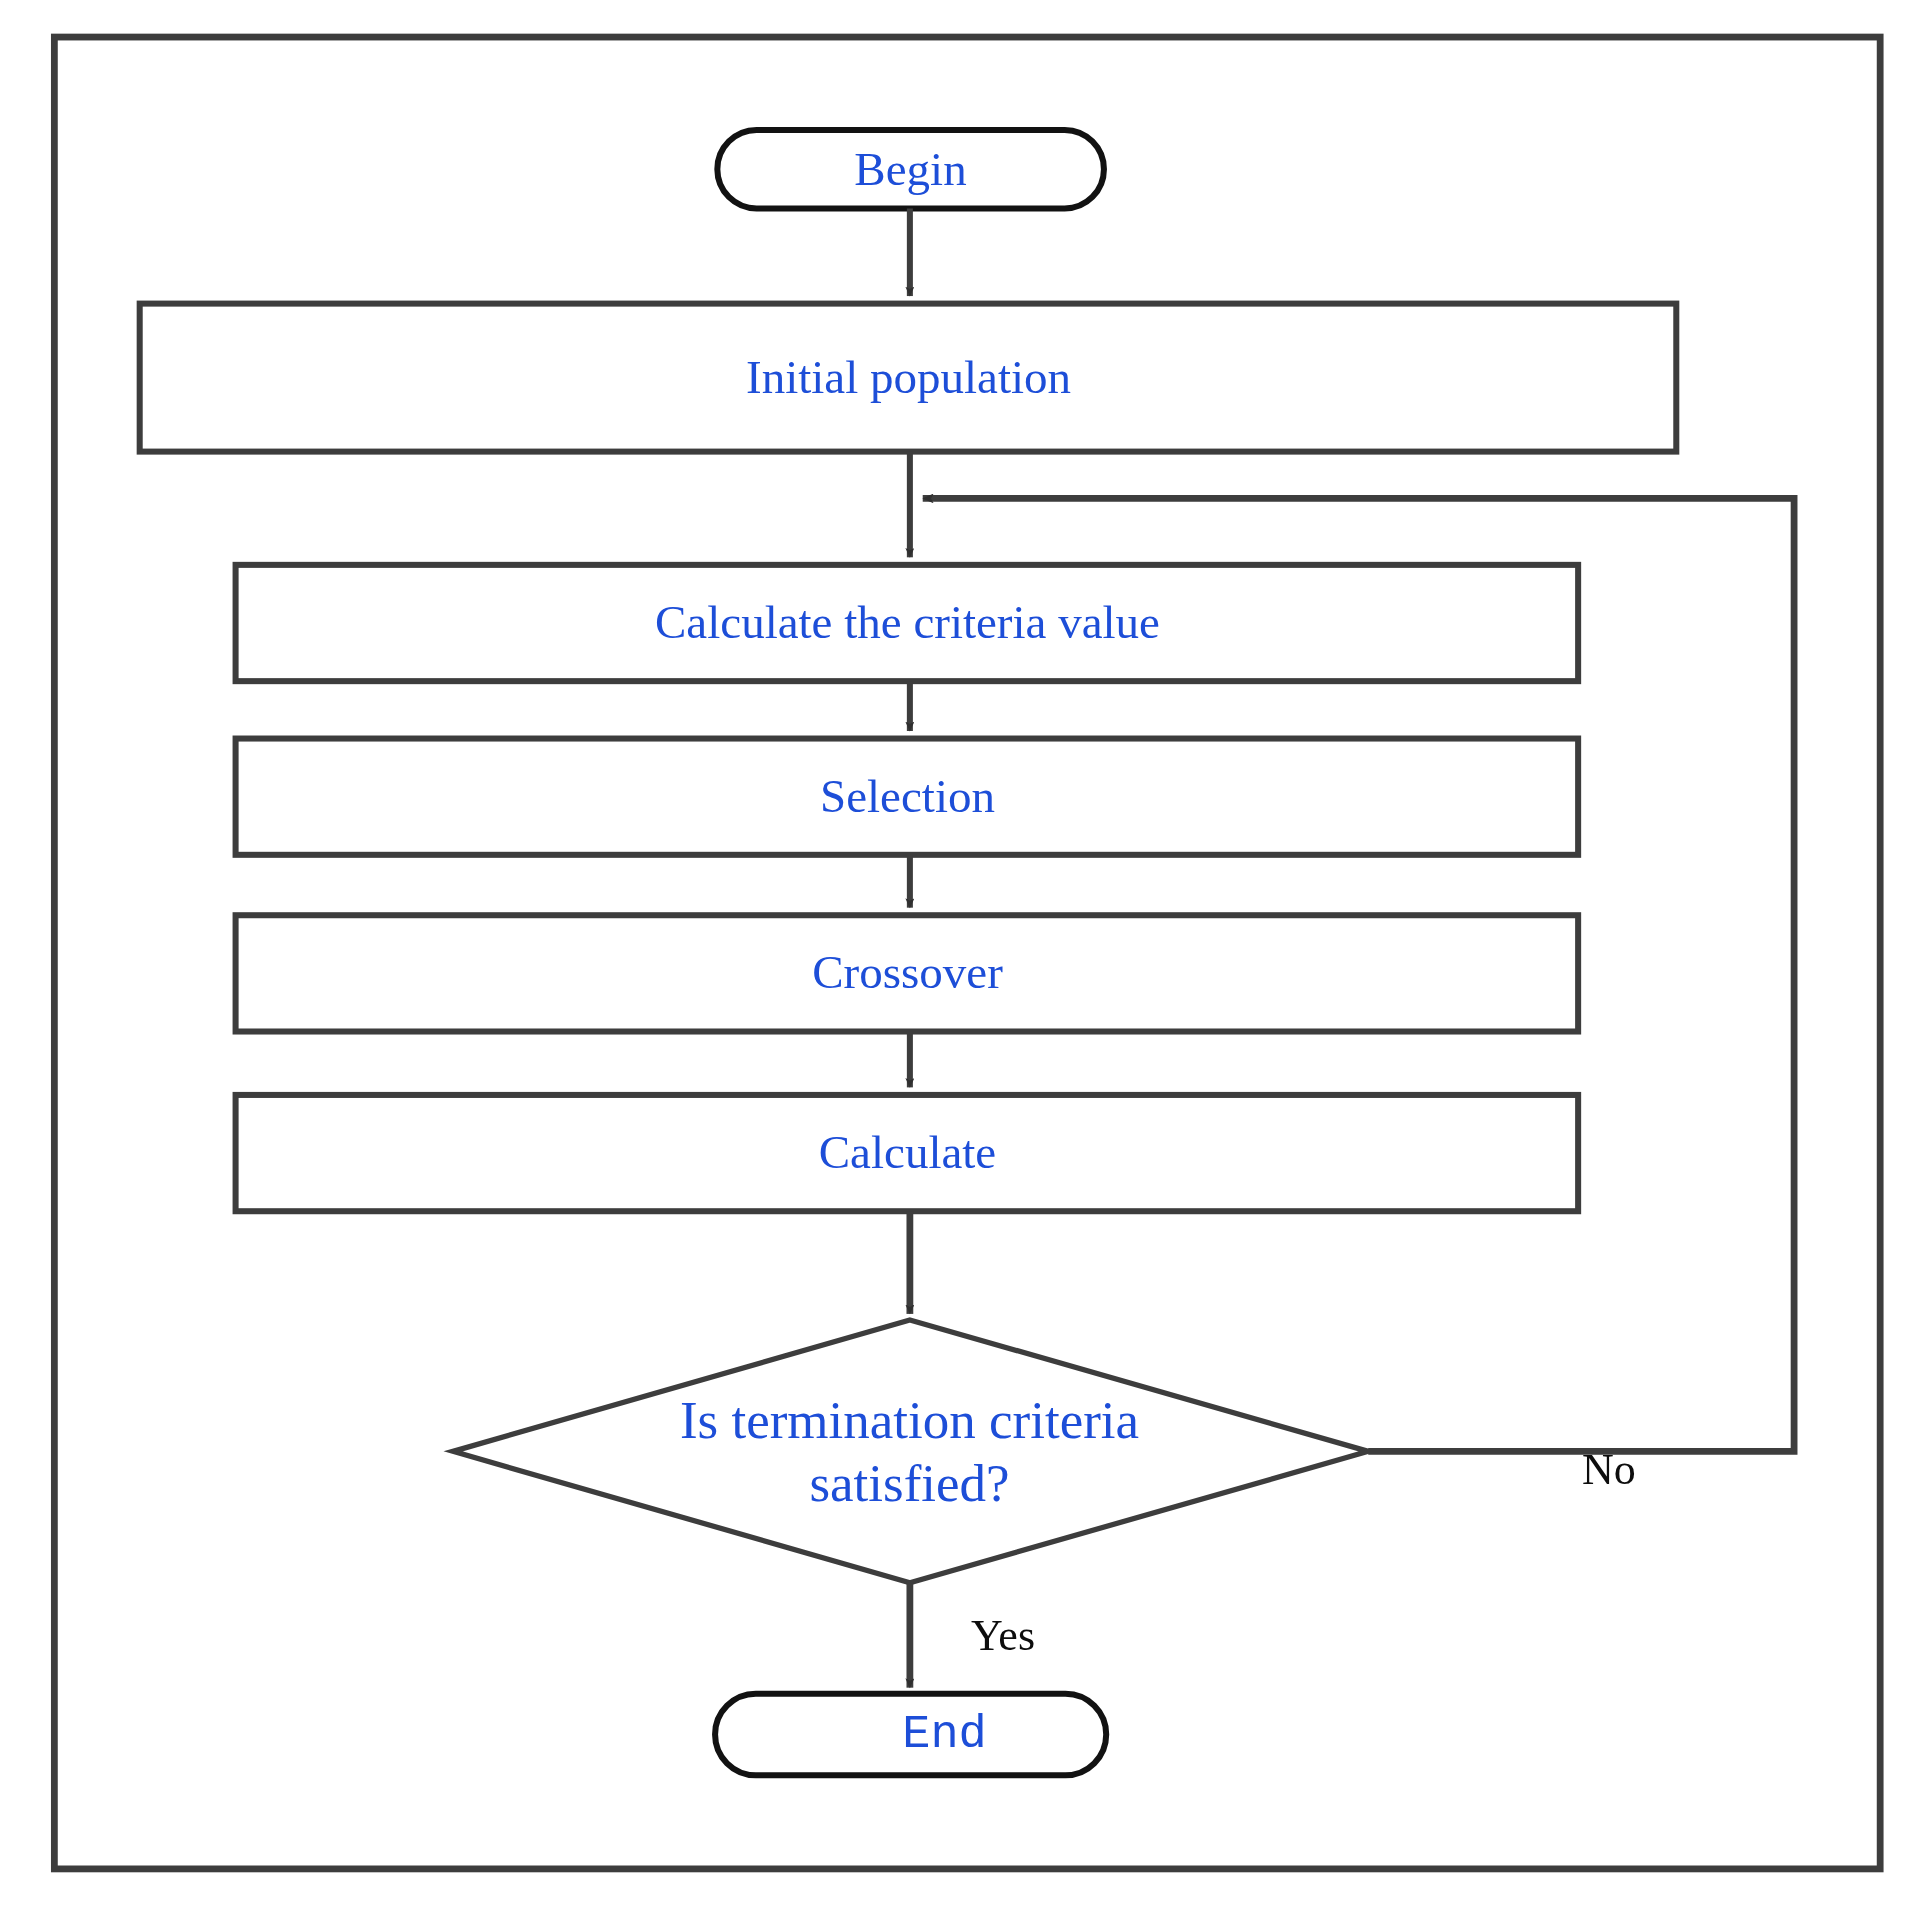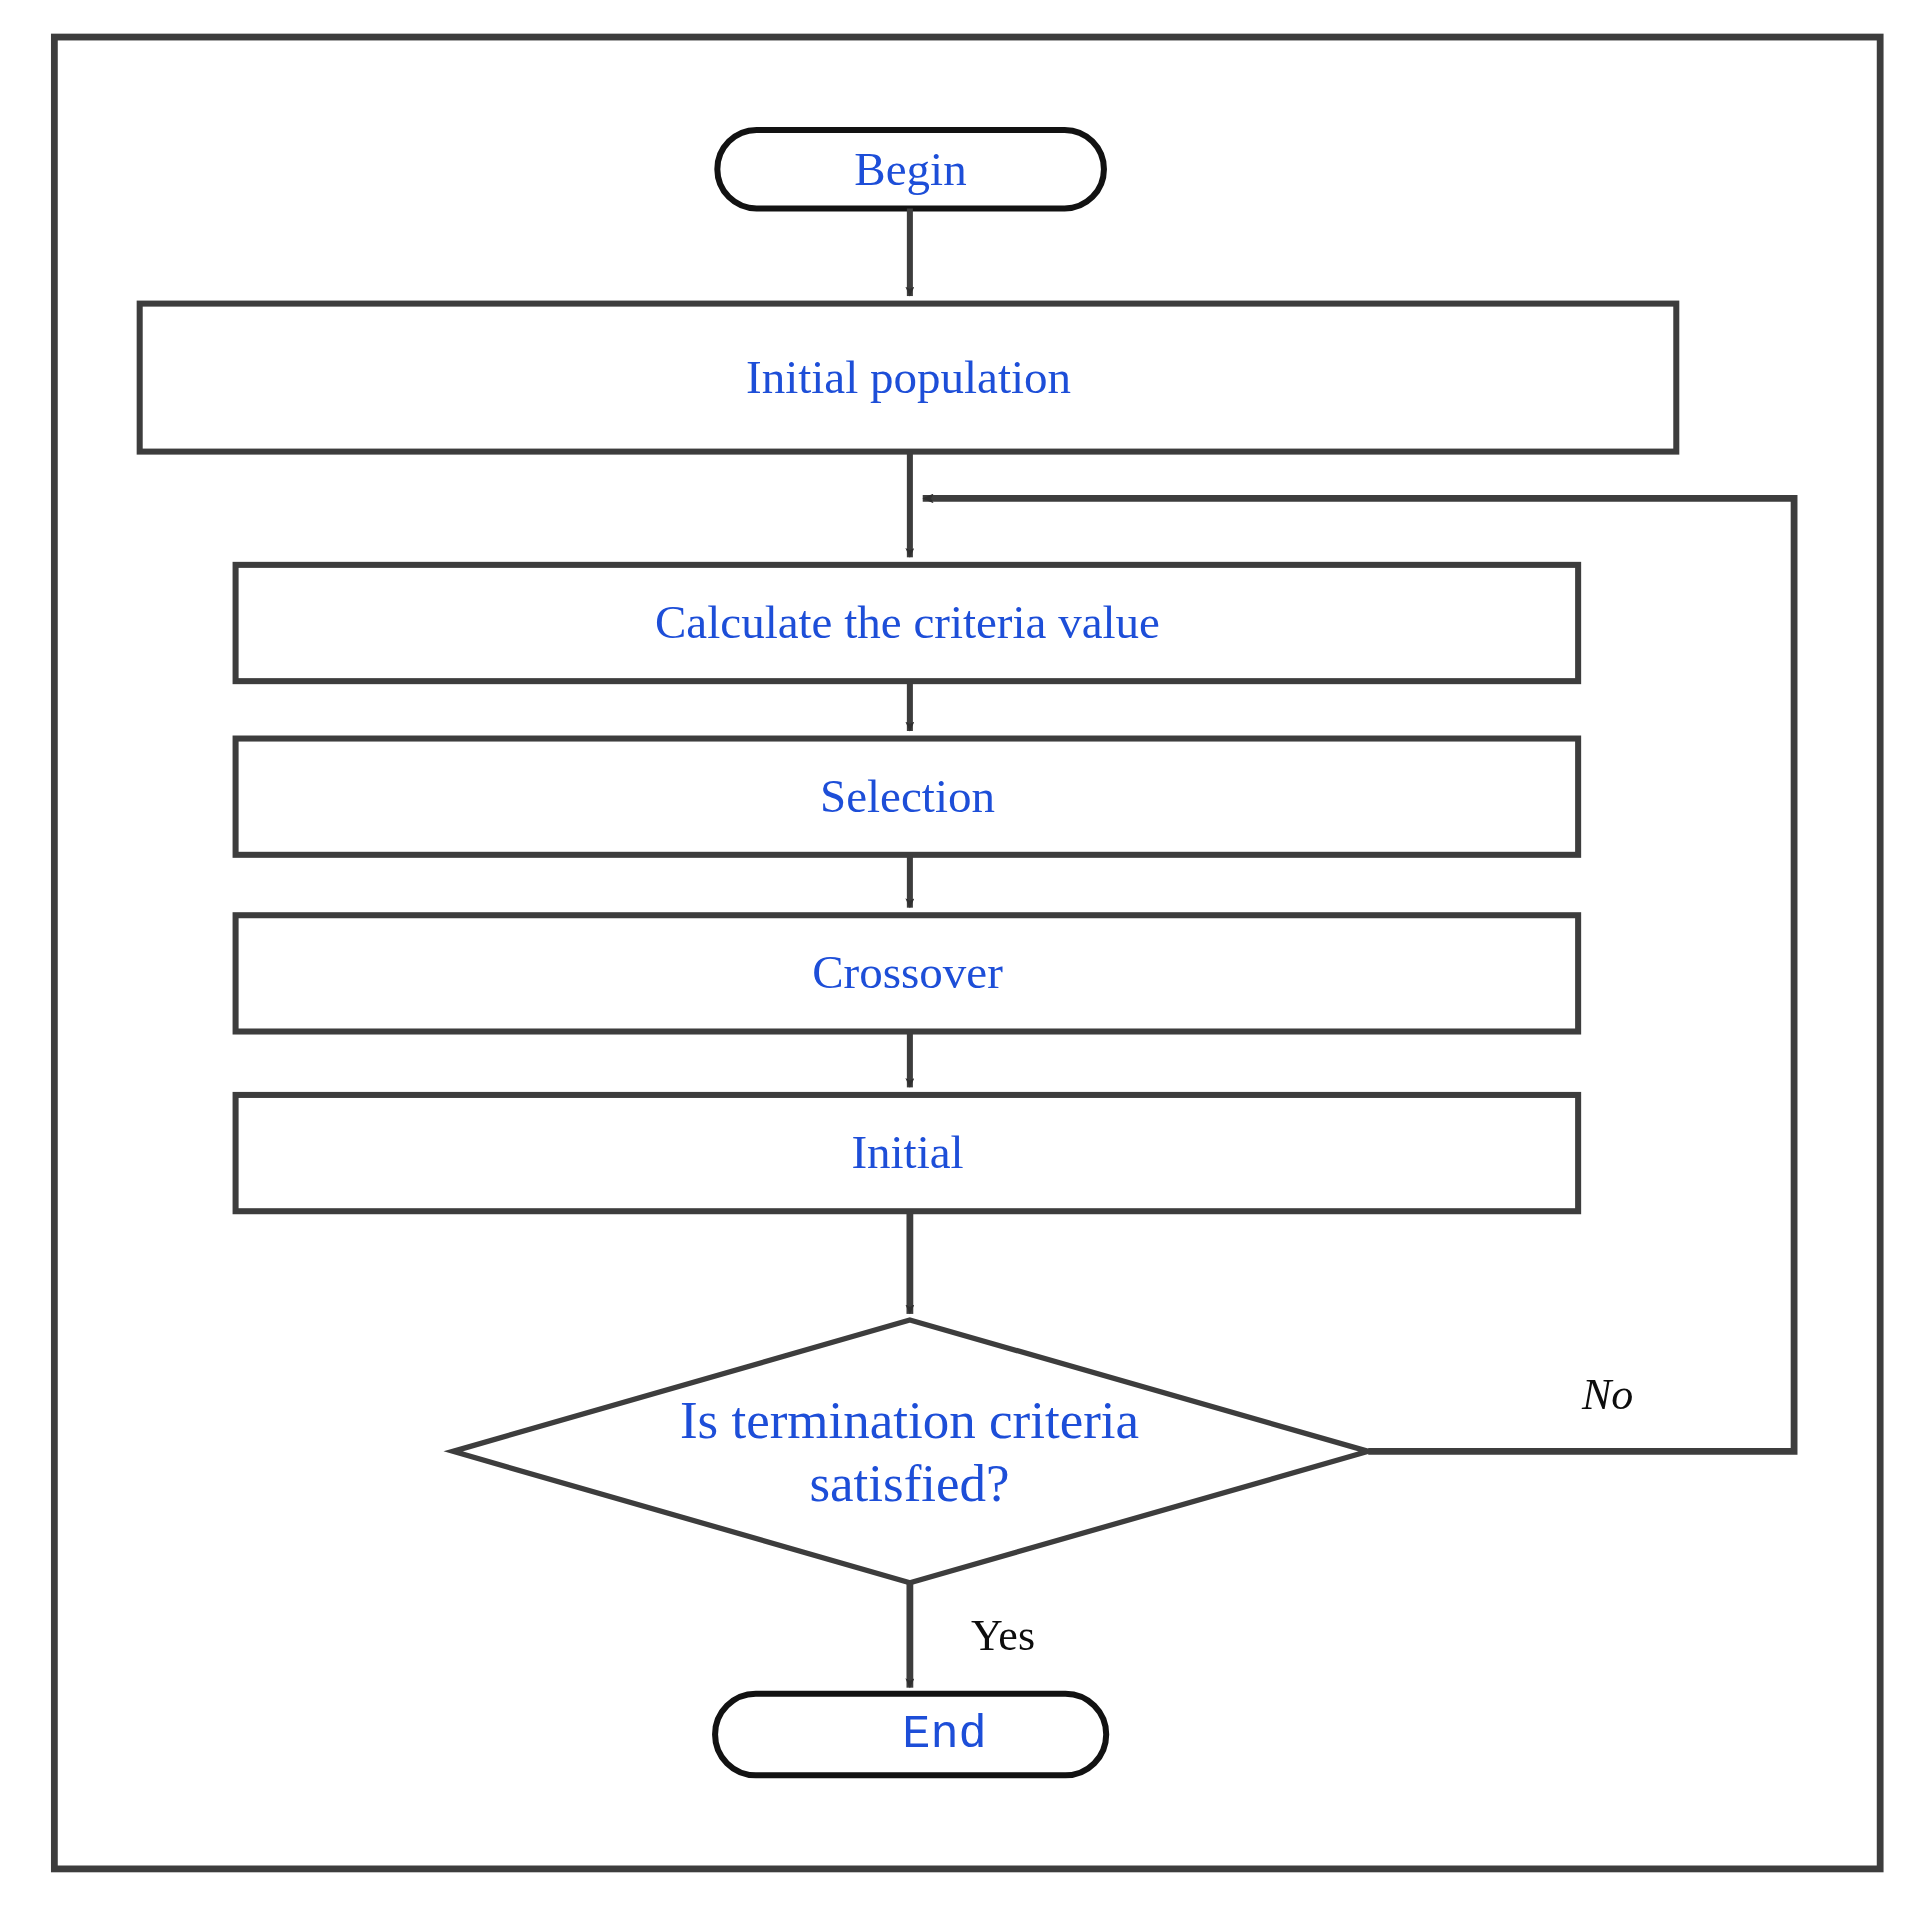--- a/index.html
+++ b/index.html
@@ -98,25 +98,25 @@
   <div class="node-label terminator-label" style="left:717px; top:130px; width:387px; height:79px;">Begin</div>
 
   <div class="node-label process-label" style="left:140px; top:304px; width:1537px; height:148px;">Initial population</div>
 
   <div class="node-label process-label" style="left:236px; top:565px; width:1343px; height:116px;">Calculate the criteria value</div>
 
   <div class="node-label process-label" style="left:236px; top:739px; width:1343px; height:116px;">Selection</div>
 
   <div class="node-label process-label" style="left:236px; top:915px; width:1343px; height:116px;text-align:center;">Crossover</div>
 
-  <div class="node-label process-label" style="left:236px; top:1095px; width:1343px; height:116px;">Initial</div>
+  <div class="node-label process-label" style="left:236px; top:1095px; width:1343px; height:116px;">Calculate</div>
 
   <div class="node-label decision-label" style="left:532px; top:1382px; width:755px; height:140px;">Is termination criteria
 satisfied?</div>
 
   <div class="node-label terminator-label" style="left:749px; top:1694px; width:391px; height:82px;font-family:Liberation Mono, monospace;">End</div>
 
-  <div class="edge-label" style="left:1582px; top:1369px;font-style:italic;">No</div>
+  <div class="edge-label" style="left:1582px; top:1444px;">No</div>
 
   <div class="edge-label" style="left:971px; top:1610px;">Yes</div>
 
 </div>
 
 
 </body></html>

